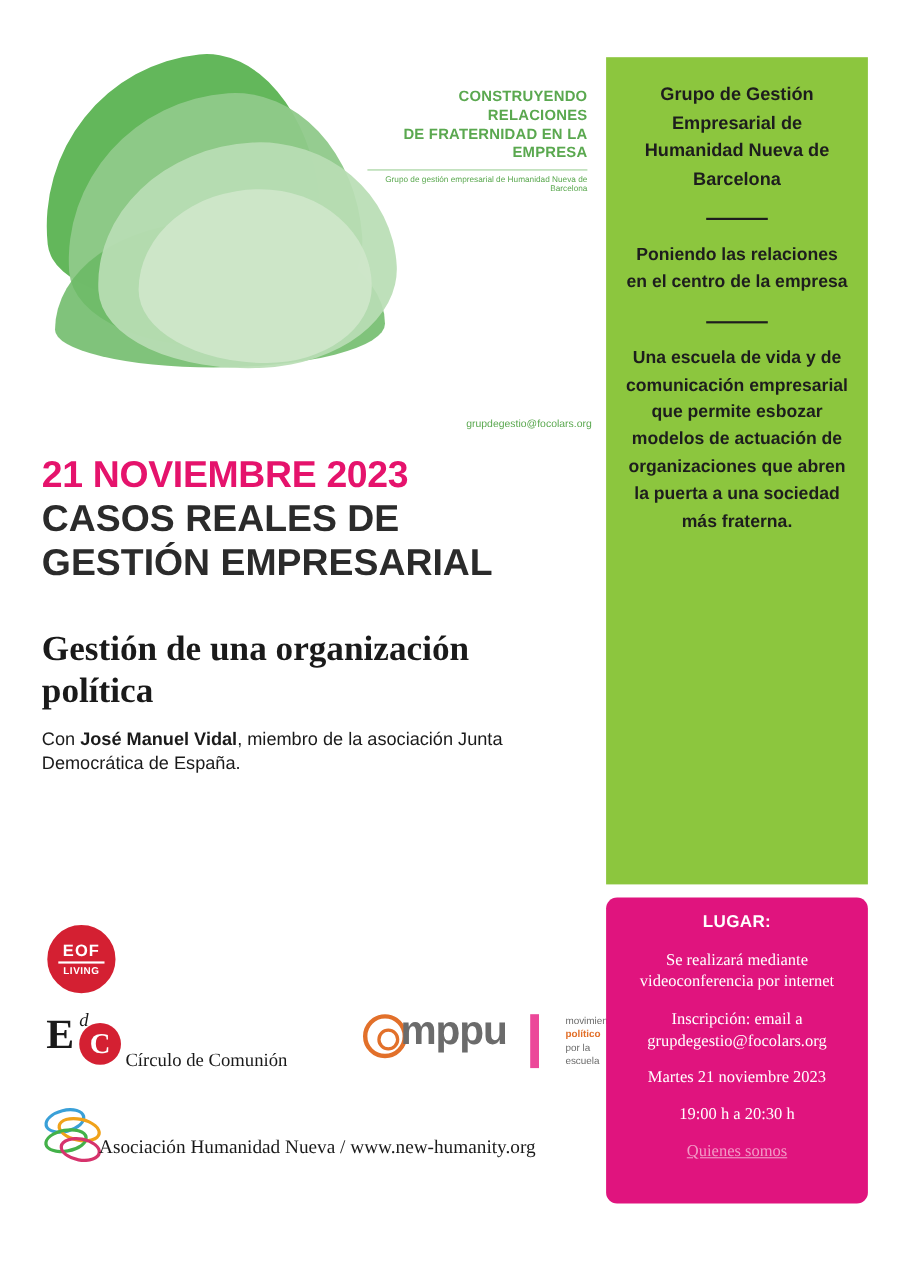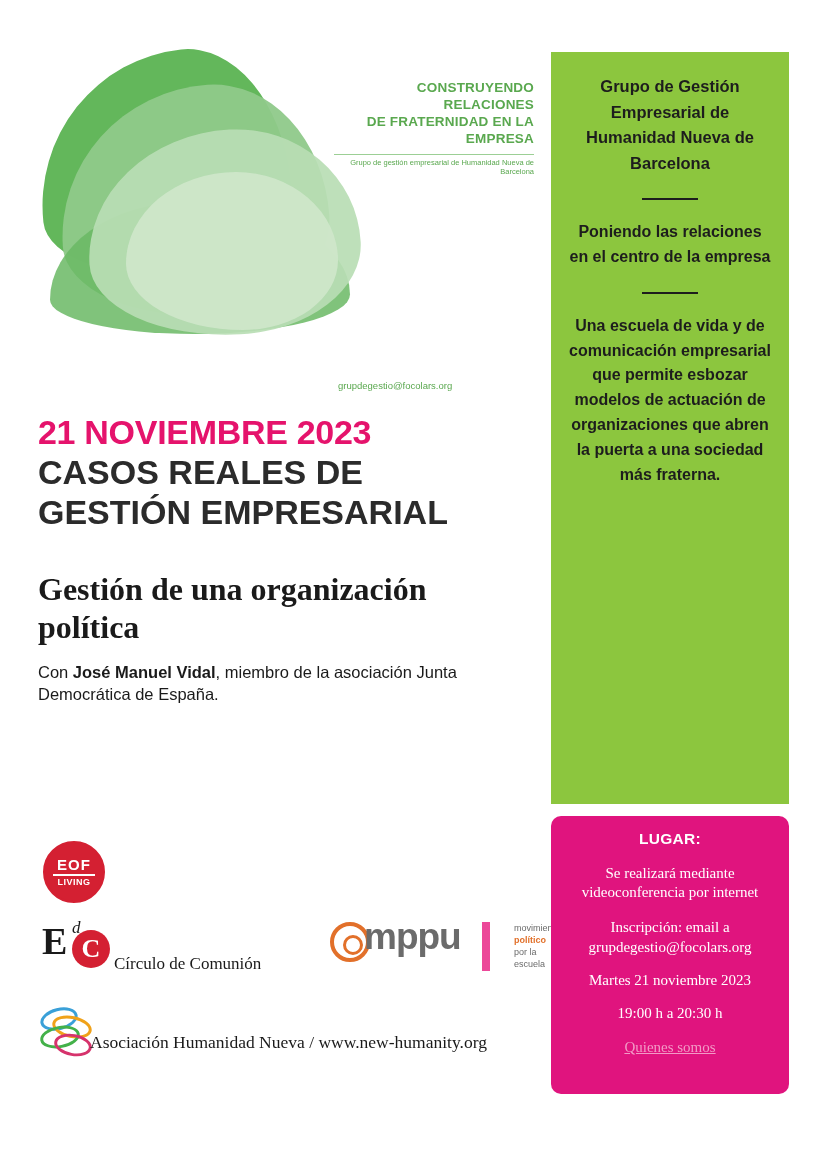--- a/index.html
+++ b/index.html
@@ -106,21 +106,21 @@
     color: #5aa84f;
     border-top: 1px solid #9ccf95;
     padding-top: 3px;
     display: inline-block;
   }
   .logo-email {
     position: absolute;
     left: 300px;
     top: 328px;
     width: 200px;
-    text-align: left;
+    text-align: right;
     font-size: 9.5px;
     color: #5aa84f;
   }
 
   
   .date-title {
     font-size: 34px;
     font-weight: bold;
     color: #e5136c;
     letter-spacing: -0.3px;

